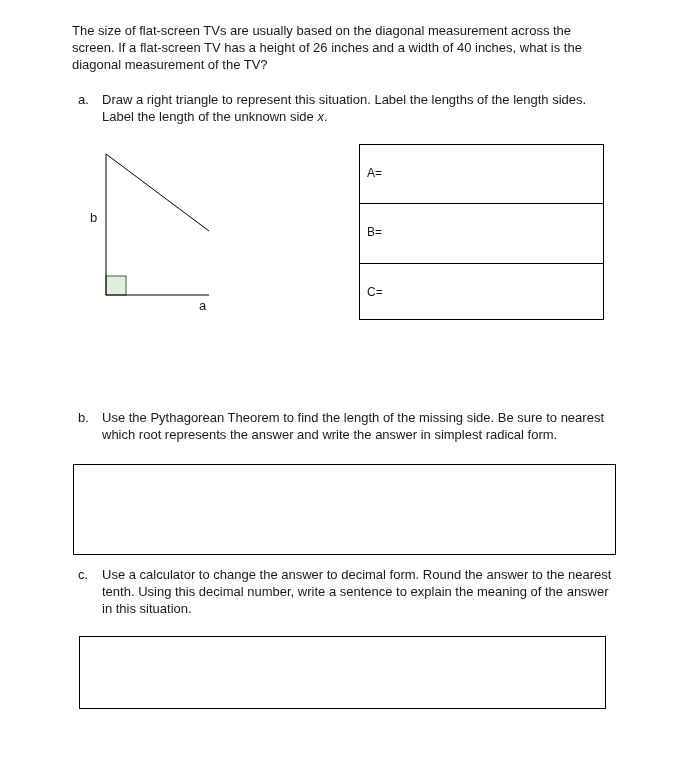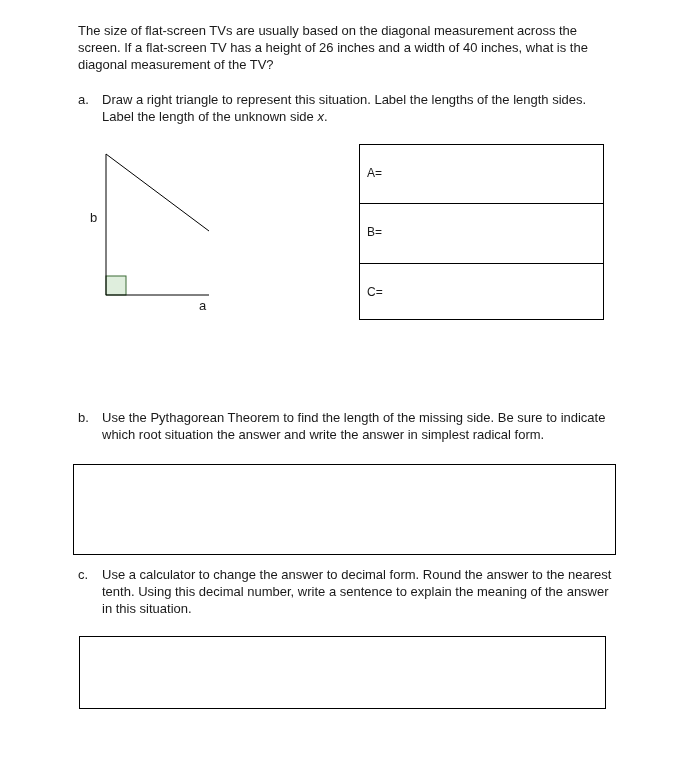--- a/index.html
+++ b/index.html
@@ -3,21 +3,21 @@
   <meta charset="utf-8">
   <style>
     html, body { margin: 0; padding: 0; background: #ffffff; }
     body {
       width: 694px; height: 764px; position: relative; overflow: hidden;
       font-family: "Liberation Sans", sans-serif; color: #1a1a1a;
     }
     .para {
       position: absolute; font-size: 13px; line-height: 17px;
     }
-    .intro { left: 78px; top: 22px; width: 540px; }
+    .intro { left: 72px; top: 22px; width: 540px; }
     .item { position: absolute; font-size: 13px; line-height: 17px; }
     .item .letter { position: absolute; left: 0; top: 0; }
     .item .text { position: absolute; left: 24px; top: 0; width: 510px; }
     .item-a { left: 78px; top: 91px; width: 540px; }
     .item-b { left: 78px; top: 409px; width: 540px; }
     .item-c { left: 78px; top: 566px; width: 540px; }
     .diagram { position: absolute; left: 80px; top: 140px; width: 150px; height: 180px; }
     .label-b { position: absolute; left: 90px; top: 210px; font-size: 13px; }
     .label-a { position: absolute; left: 199px; top: 298px; font-size: 13px; }
     .abc-table {
@@ -68,21 +68,21 @@
   <div class="abc-row row-b">
     <span class="lbl">B=</span>
   </div>
   <div class="abc-row row-c">
     <span class="lbl">C=</span>
   </div>
 </div>
 
 <div class="item item-b">
   <span class="letter">b.</span>
-  <span class="text">Use the Pythagorean Theorem to find the length of the missing side. Be sure to indicate which root situation the answer and write the answer in simplest radical form.</span>
+  <span class="text">Use the Pythagorean Theorem to find the length of the missing side. Be sure to nearest which root represents the answer and write the answer in simplest radical form.</span>
 </div>
 <div class="answer-box box-b"></div>
 
 <div class="item item-c">
   <span class="letter">c.</span>
   <span class="text">Use a calculator to change the answer to decimal form. Round the answer to the nearest tenth. Using this decimal number, write a sentence to explain the meaning of the answer in this situation.</span>
 </div>
 <div class="answer-box box-c"></div>
 
 </body></html>

